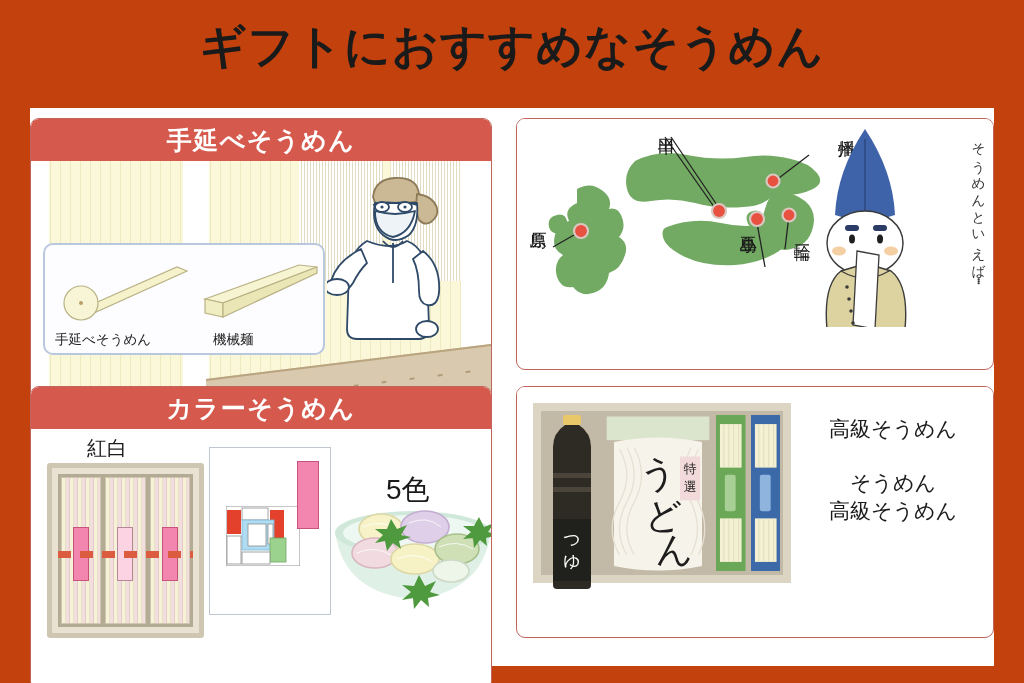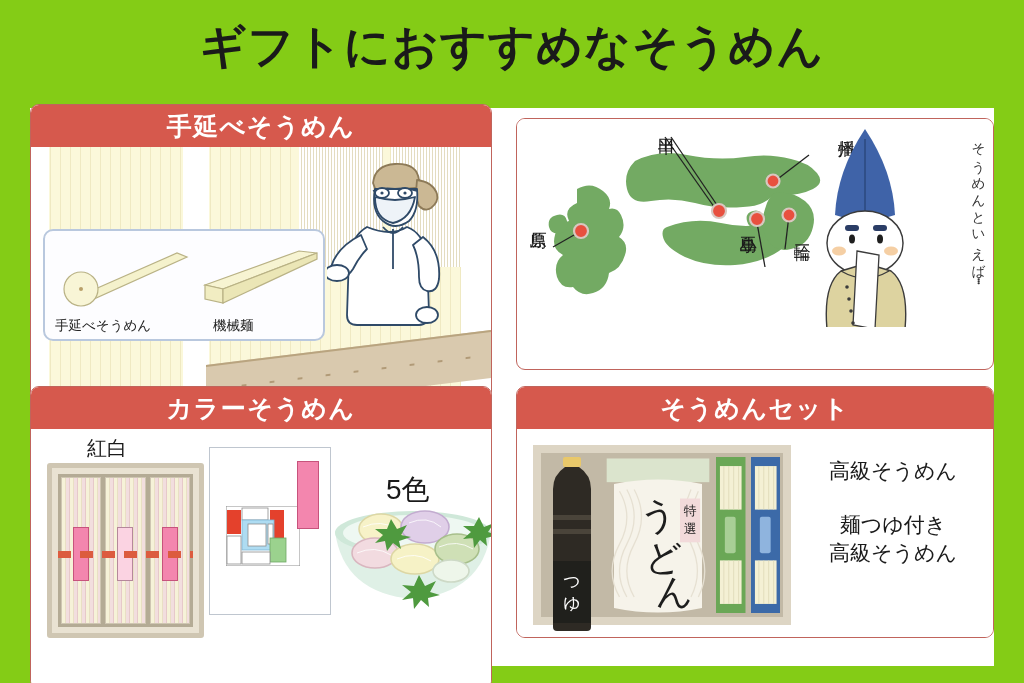--- a/index.html
+++ b/index.html
@@ -3,21 +3,21 @@
 <meta charset="utf-8">
 <title>そうめん</title>
 <style>
   * { box-sizing: border-box; margin: 0; padding: 0; }
   html, body {
     width: 1024px; height: 683px;
     background: #f9ecdd;
     font-family: "Liberation Sans", "DejaVu Sans", sans-serif;
     overflow: hidden;
   }
-  #root { position: relative; width: 1024px; height: 683px; background: #84cc16; }
+  #root { position: relative; width: 1024px; height: 683px; background: #c2410c; }
 
   
   .title {
     position: absolute; left: 0; top: 14px; width: 1024px;
     text-align: center;
     font-size: 46px; font-weight: 700; color: #1a1a1a;
     letter-spacing: 1px;
     line-height: 64px;
     white-space: nowrap;
   }
@@ -42,21 +42,21 @@
     background: #d6594d;
     display: flex; align-items: center; justify-content: center;
     border-radius: 7px 7px 0 0;
   }
   .panel-head span {
     color: #fff; font-size: 25px; font-weight: 700;
     letter-spacing: 1.5px; white-space: nowrap;
   }
   .panel-body { position: relative; width: 100%; height: calc(100% - 42px); background: #fff; overflow: hidden; }
 
-  #p1 { left: 30px;  top: 104px; width: 462px; height: 296px; }
+  #p1 { left: 30px;  top: 118px; width: 462px; height: 296px; }
   #p2 { left: 516px; top: 118px; width: 478px; height: 252px; }
   #p3 { left: 30px;  top: 386px; width: 462px; height: 303px; }
   #p4 { left: 516px; top: 386px; width: 478px; height: 252px; }
 
   
   .noodle-wall {
     position: absolute; left: 0; top: 0; width: 100%; height: 100%;
     background:
       repeating-linear-gradient(90deg,
         #fbf8da 0px, #fbf8da 9px,
@@ -398,23 +398,20 @@
         <g fill="#4f9a3f">
           <path d="M64 32 l6 10 l10 -4 l-6 10 l10 2 l-12 4 l2 8 l-8 -6 l-6 8 l-2 -10 l-10 2 l8 -8 l-8 -6 l12 0 z"></path>
           <path d="M152 30 l5 10 l10 -4 l-6 9 l9 3 l-11 3 l1 8 l-7 -6 l-6 8 l-1 -10 l-10 1 l8 -7 l-8 -6 l11 0 z"></path>
           <path d="M92 88 l6 11 l11 -5 l-6 11 l10 3 l-12 3 l1 9 l-8 -7 l-7 9 l-1 -11 l-11 2 l9 -8 l-9 -7 l12 1 z"></path>
         </g>
       </svg>
     </div>
   </div>
 
   <div class="panel" id="p4">
-    <div class="panel-head">
-      <span>そうめんセット</span>
-    </div>
     <div class="panel-body">
 
       <div class="set-box">
         <div class="set-inner">
 
           <div class="soy-bottle">
             <svg viewBox="0 0 62 180" width="62" height="180">
               <rect x="22" y="4" width="18" height="10" rx="2" fill="#e9c86a"></rect>
               <path d="M24 14 q-12 8 -12 22 l0 138 q0 4 4 4 l30 0 q4 0 4 -4 l0 -138 q0 -14 -12 -22 z" fill="#2e2a24"></path>
               <rect x="12" y="62" width="38" height="5" fill="#4a443a"></rect>
@@ -484,21 +481,21 @@
               </svg>
             </div>
           </div>
 
         </div>
       </div>
 
       <div class="set-text">
         <div class="t1">高級そうめん</div>
         <div class="t2">
-          <div>麺つゆ付き</div>
+          <div>そうめん</div>
           <div>高級そうめん</div>
         </div>
       </div>
 
     </div>
   </div>
 
 </div>
 
 </body></html>

